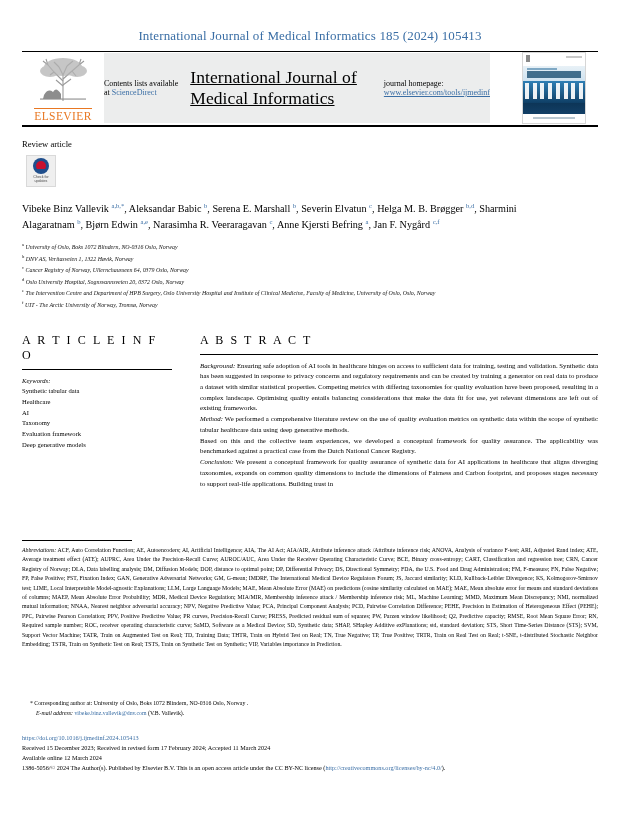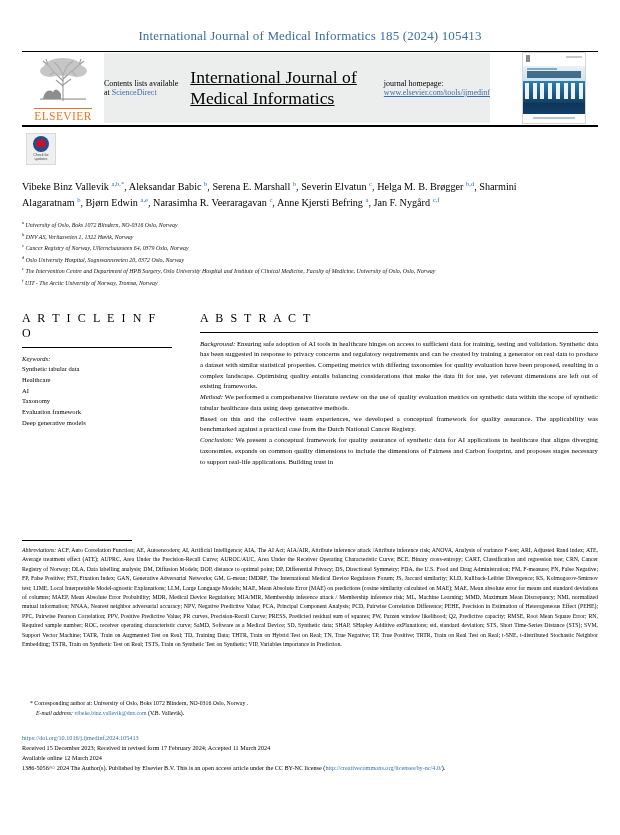--- a/index.html
+++ b/index.html
@@ -377,20 +377,21 @@
         </div>
         <div class="cv-low"></div>
         <div class="cv-foot">
             <i></i>
           </div>
       </div>
     </div>
   </div>
   <div class="masthead-bottom-rule"></div>
 
+  <div class="article-type">Review article</div>
 
   <div class="title-row">
     <div class="crossmark">
       <div class="cm-badge">
         <span class="inner"></span>
           <span class="bar"></span>
       </div>
       <div class="cm-text">Check for updates</div>
     </div>
   </div>

